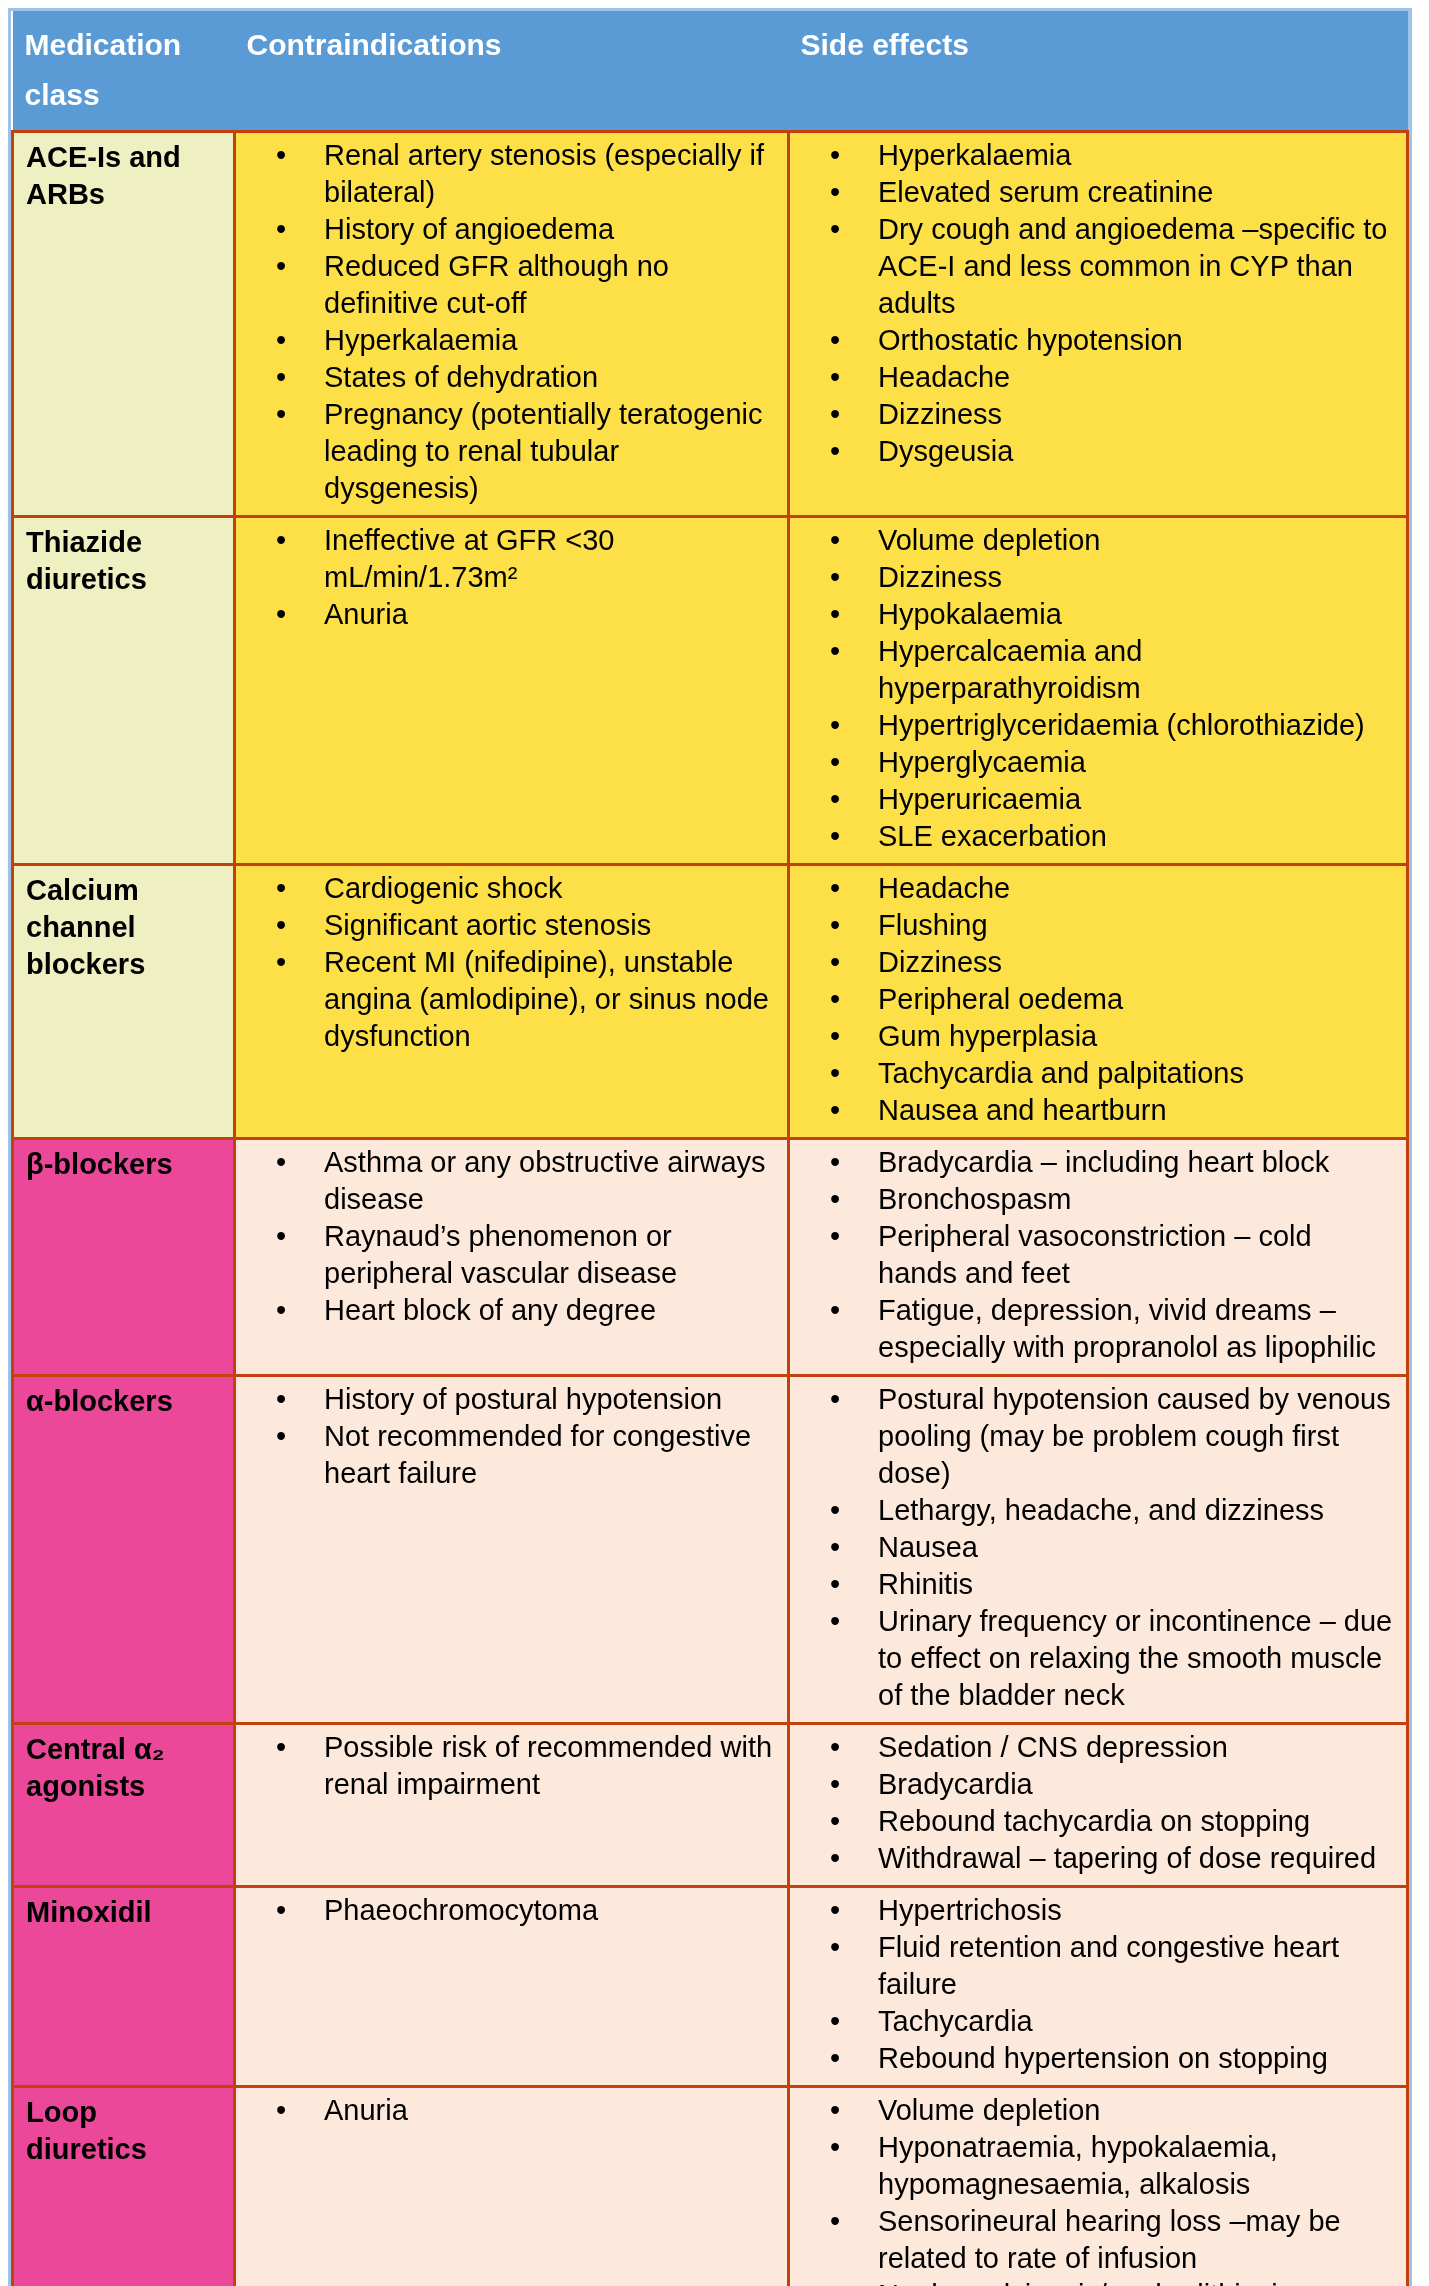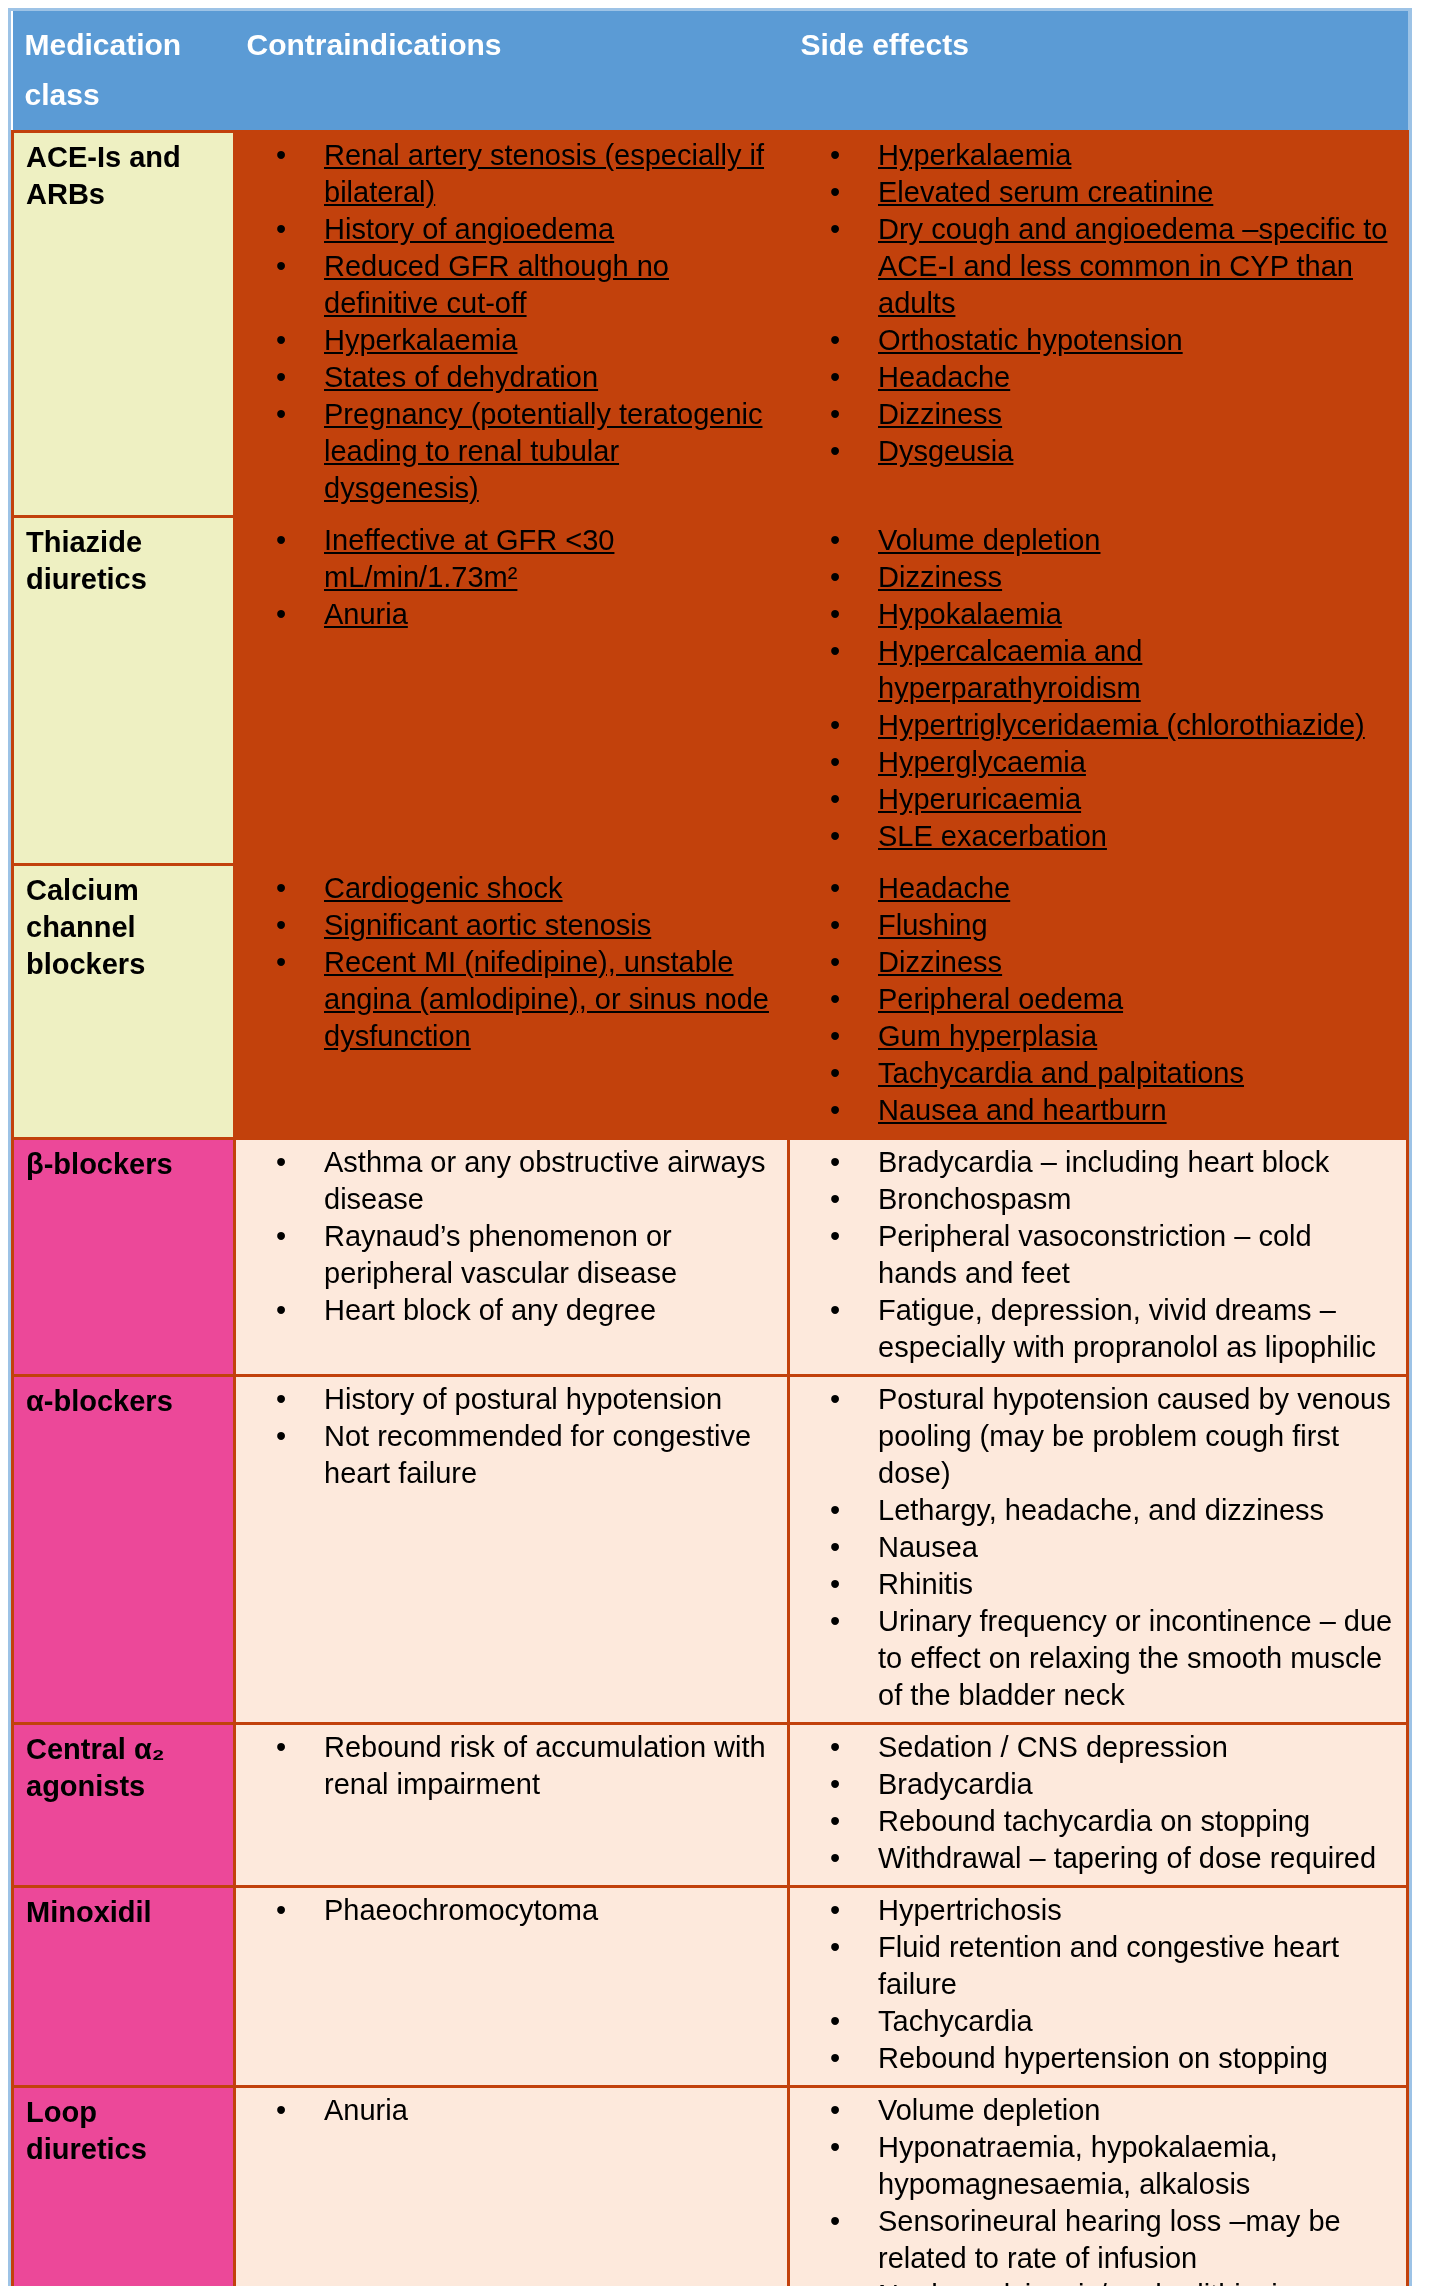--- a/index.html
+++ b/index.html
@@ -48,21 +48,21 @@
     vertical-align: top;
     padding: 4px 8px 8px 8px;
   }
   tbody th.class-cell {
     font-weight: bold;
     text-align: left;
     padding-left: 12px;
     padding-top: 6px;
   }
   tr.theme-yellow th.class-cell { background: #eef0c2; }
-  tr.theme-yellow td            { background: #c2410c; text-decoration: underline; }
+  tr.theme-yellow td            { background: #fde047; }
   tr.theme-orange th.class-cell { background: #ec4899; }
   tr.theme-orange td            { background: #fde9dc; }
 
   td ul {
     margin: 0;
     padding: 0;
     list-style: none;
   }
   td ul li {
     position: relative;
@@ -193,21 +193,21 @@
                 <li>Nausea</li>
                 <li>Rhinitis</li>
                 <li>Urinary frequency or incontinence – due to effect on relaxing the smooth muscle of the bladder neck</li>
               </ul>
             </td>
           </tr>
           <tr class="theme-orange">
             <th class="class-cell">Central α₂ agonists</th>
             <td>
               <ul>
-                <li>Rebound risk of accumulation with renal impairment</li>
+                <li>Possible risk of recommended with renal impairment</li>
               </ul>
             </td>
             <td>
               <ul>
                 <li>Sedation / CNS depression</li>
                 <li>Bradycardia</li>
                 <li>Rebound tachycardia on stopping</li>
                 <li>Withdrawal – tapering of dose required</li>
               </ul>
             </td>

